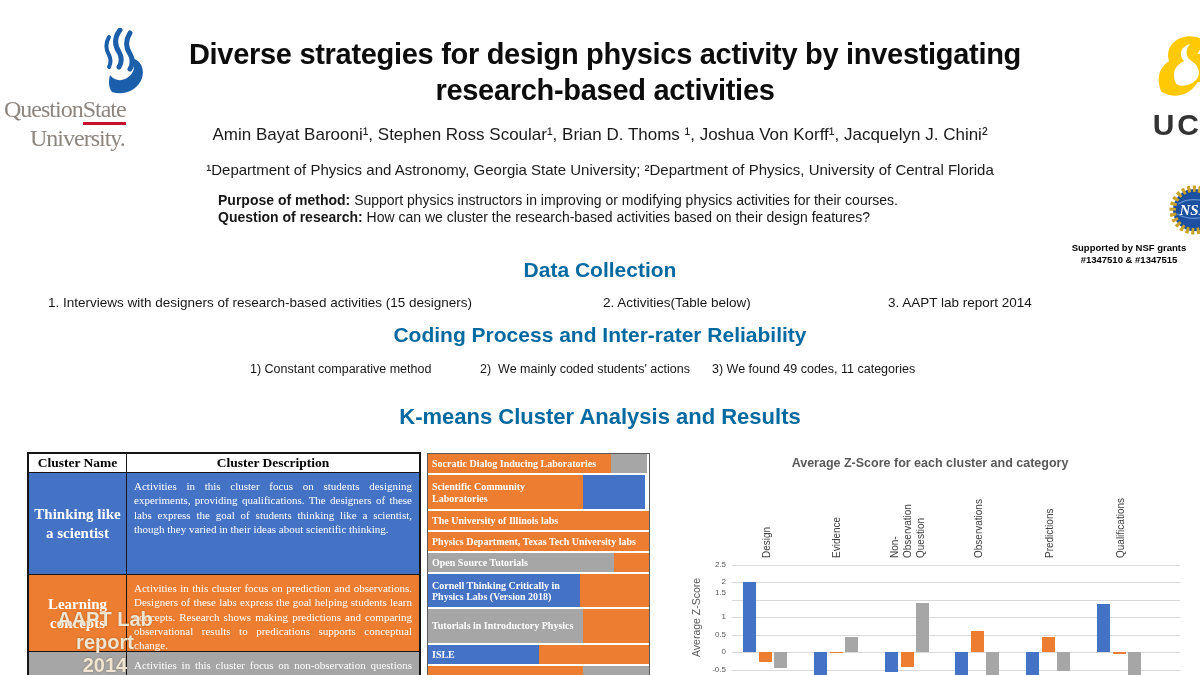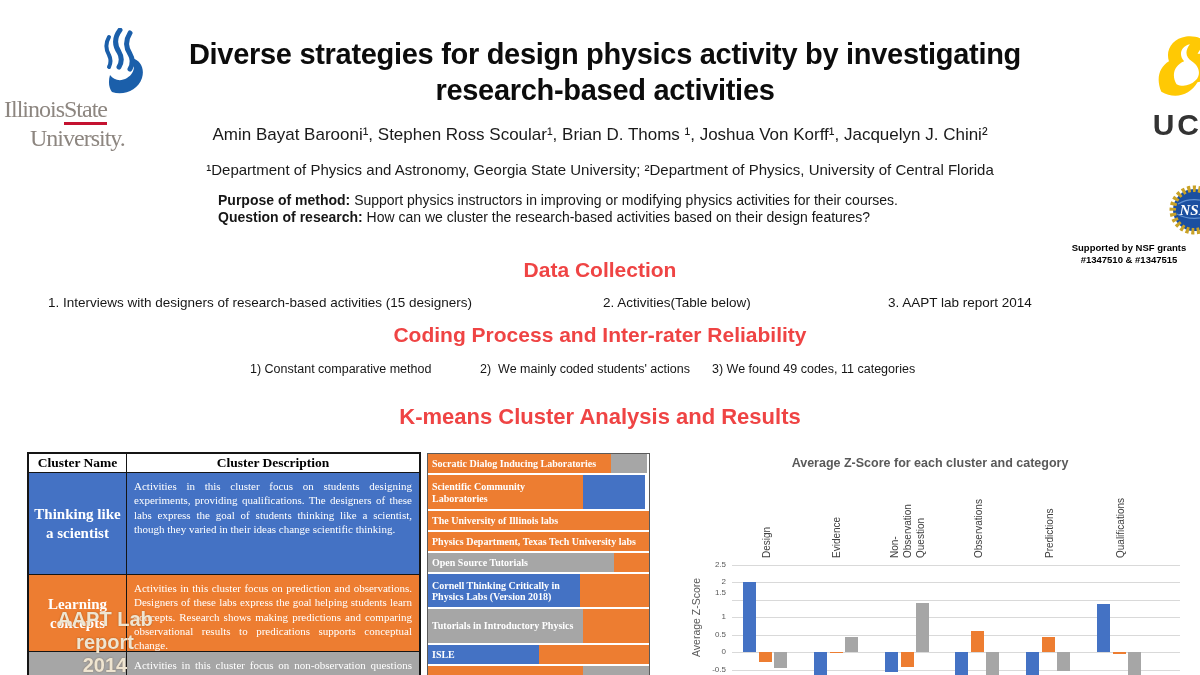--- a/index.html
+++ b/index.html
@@ -22,21 +22,21 @@
   #affil{left:100px;top:161px;width:1000px;text-align:center;font-size:15px;color:#1a1a1a}
   #purpose{left:218px;top:192px;width:760px;font-size:14px;line-height:17px;color:#161616}
 
   #ucf{left:1145px;top:28px;width:86px;height:118px;text-align:center}
   #ucf .ucf-word{font-weight:bold;font-size:30px;letter-spacing:3px;color:#333;margin-top:-2px}
   #nsf{left:1166px;top:182px;width:56px;height:56px}
   #nsf-support{left:1068px;top:242px;width:122px;text-align:center;font-weight:bold;
                font-size:9.5px;line-height:12px;color:#000}
 
   
-  .sec-head{left:0;width:1200px;text-align:center;font-weight:bold;color:#ef4444}
+  .sec-head{left:0;width:1200px;text-align:center;font-weight:bold;color:#0369a1}
   #dc-head{top:258px;font-size:21px}
   #cp-head{top:323px;font-size:21px}
   #km-head{top:404px;font-size:22px}
   .dc-item{top:295px;font-size:13.5px;color:#161616;white-space:pre}
   .cp-item{top:362px;font-size:12.5px;color:#161616;white-space:pre}
 
   
   #cluster-table{left:27px;top:452px;width:390px;border:2px solid #151515;border-bottom:none;background:#fff}
   .trow{display:grid;grid-template-columns:97px 1fr;border-bottom:1px solid #151515}
   .tc+.tc{border-left:1px solid #151515}
@@ -77,21 +77,21 @@
 </head>
 <body>
 
 <div class="abs" id="gsu">
   <svg width="56" height="66" viewBox="0 0 56 66">
     <path d="M22 64 C34 68 48 62 52 50 C55 40 50 32 42 30 C46 38 44 46 37 50 C30 54 24 52 20 47 C18 54 19 60 22 64Z" fill="#1B5FAA"></path>
     <path d="M30 2 C24 10 25 18 29 24 C32 29 32 34 29 39" stroke="#1B5FAA" stroke-width="5" fill="none" stroke-linecap="round"></path>
     <path d="M40 5 C35 13 36 20 40 26 C43 31 43 36 40 41" stroke="#1B5FAA" stroke-width="5" fill="none" stroke-linecap="round"></path>
     <path d="M19 9 C15 16 16 22 19 27 C21 31 21 35 19 39" stroke="#1B5FAA" stroke-width="4" fill="none" stroke-linecap="round"></path>
   </svg>
-  <div class="l1"><span>Illinois</span><span class="state">State</span></div>
+  <div class="l1"><span>Question</span><span class="state">State</span></div>
   <div class="l2">University.</div>
 </div>
 
 <div class="abs" id="title">
   <div>Diverse strategies for design physics activity by investigating</div>
   <div>research-based activities</div>
 </div>
 
 <div class="abs" id="authors">Amin Bayat Barooni¹, Stephen Ross Scoular¹, Brian D. Thoms ¹, Joshua Von Korff¹, Jacquelyn J. Chini²</div>
 <div class="abs" id="affil">¹Department of Physics and Astronomy, Georgia State University; ²Department of Physics, University of Central Florida</div>
@@ -133,21 +133,21 @@
 
 <div class="abs sec-head" id="km-head">K-means Cluster Analysis and Results</div>
 
 <div class="abs" id="cluster-table">
   <div class="trow thead">
     <div class="tc">Cluster Name</div>
     <div class="tc">Cluster Description</div>
   </div>
   <div class="trow r1">
     <div class="tc tname">Thinking like a scientist</div>
-    <div class="tc tdesc">Activities in this cluster focus on students designing experiments, providing qualifications. The designers of these labs express the goal of students thinking like a scientist, though they varied in their ideas change scientific thinking.</div>
+    <div class="tc tdesc">Activities in this cluster focus on students designing experiments, providing qualifications. The designers of these labs express the goal of students thinking like a scientist, though they varied in their ideas about scientific thinking.</div>
   </div>
   <div class="trow r2">
     <div class="tc tname">Learning concepts</div>
     <div class="tc tdesc">Activities in this cluster focus on prediction and observations. Designers of these labs express the goal helping students learn concepts. Research shows making predictions and comparing observational results to predications supports conceptual change.</div>
   </div>
   <div class="trow r3">
     <div class="tc tname"></div>
     <div class="tc tdesc">Activities in this cluster focus on non-observation questions (NOBS) and produce evidence. The activities tend to engage</div>
   </div>
 </div>

